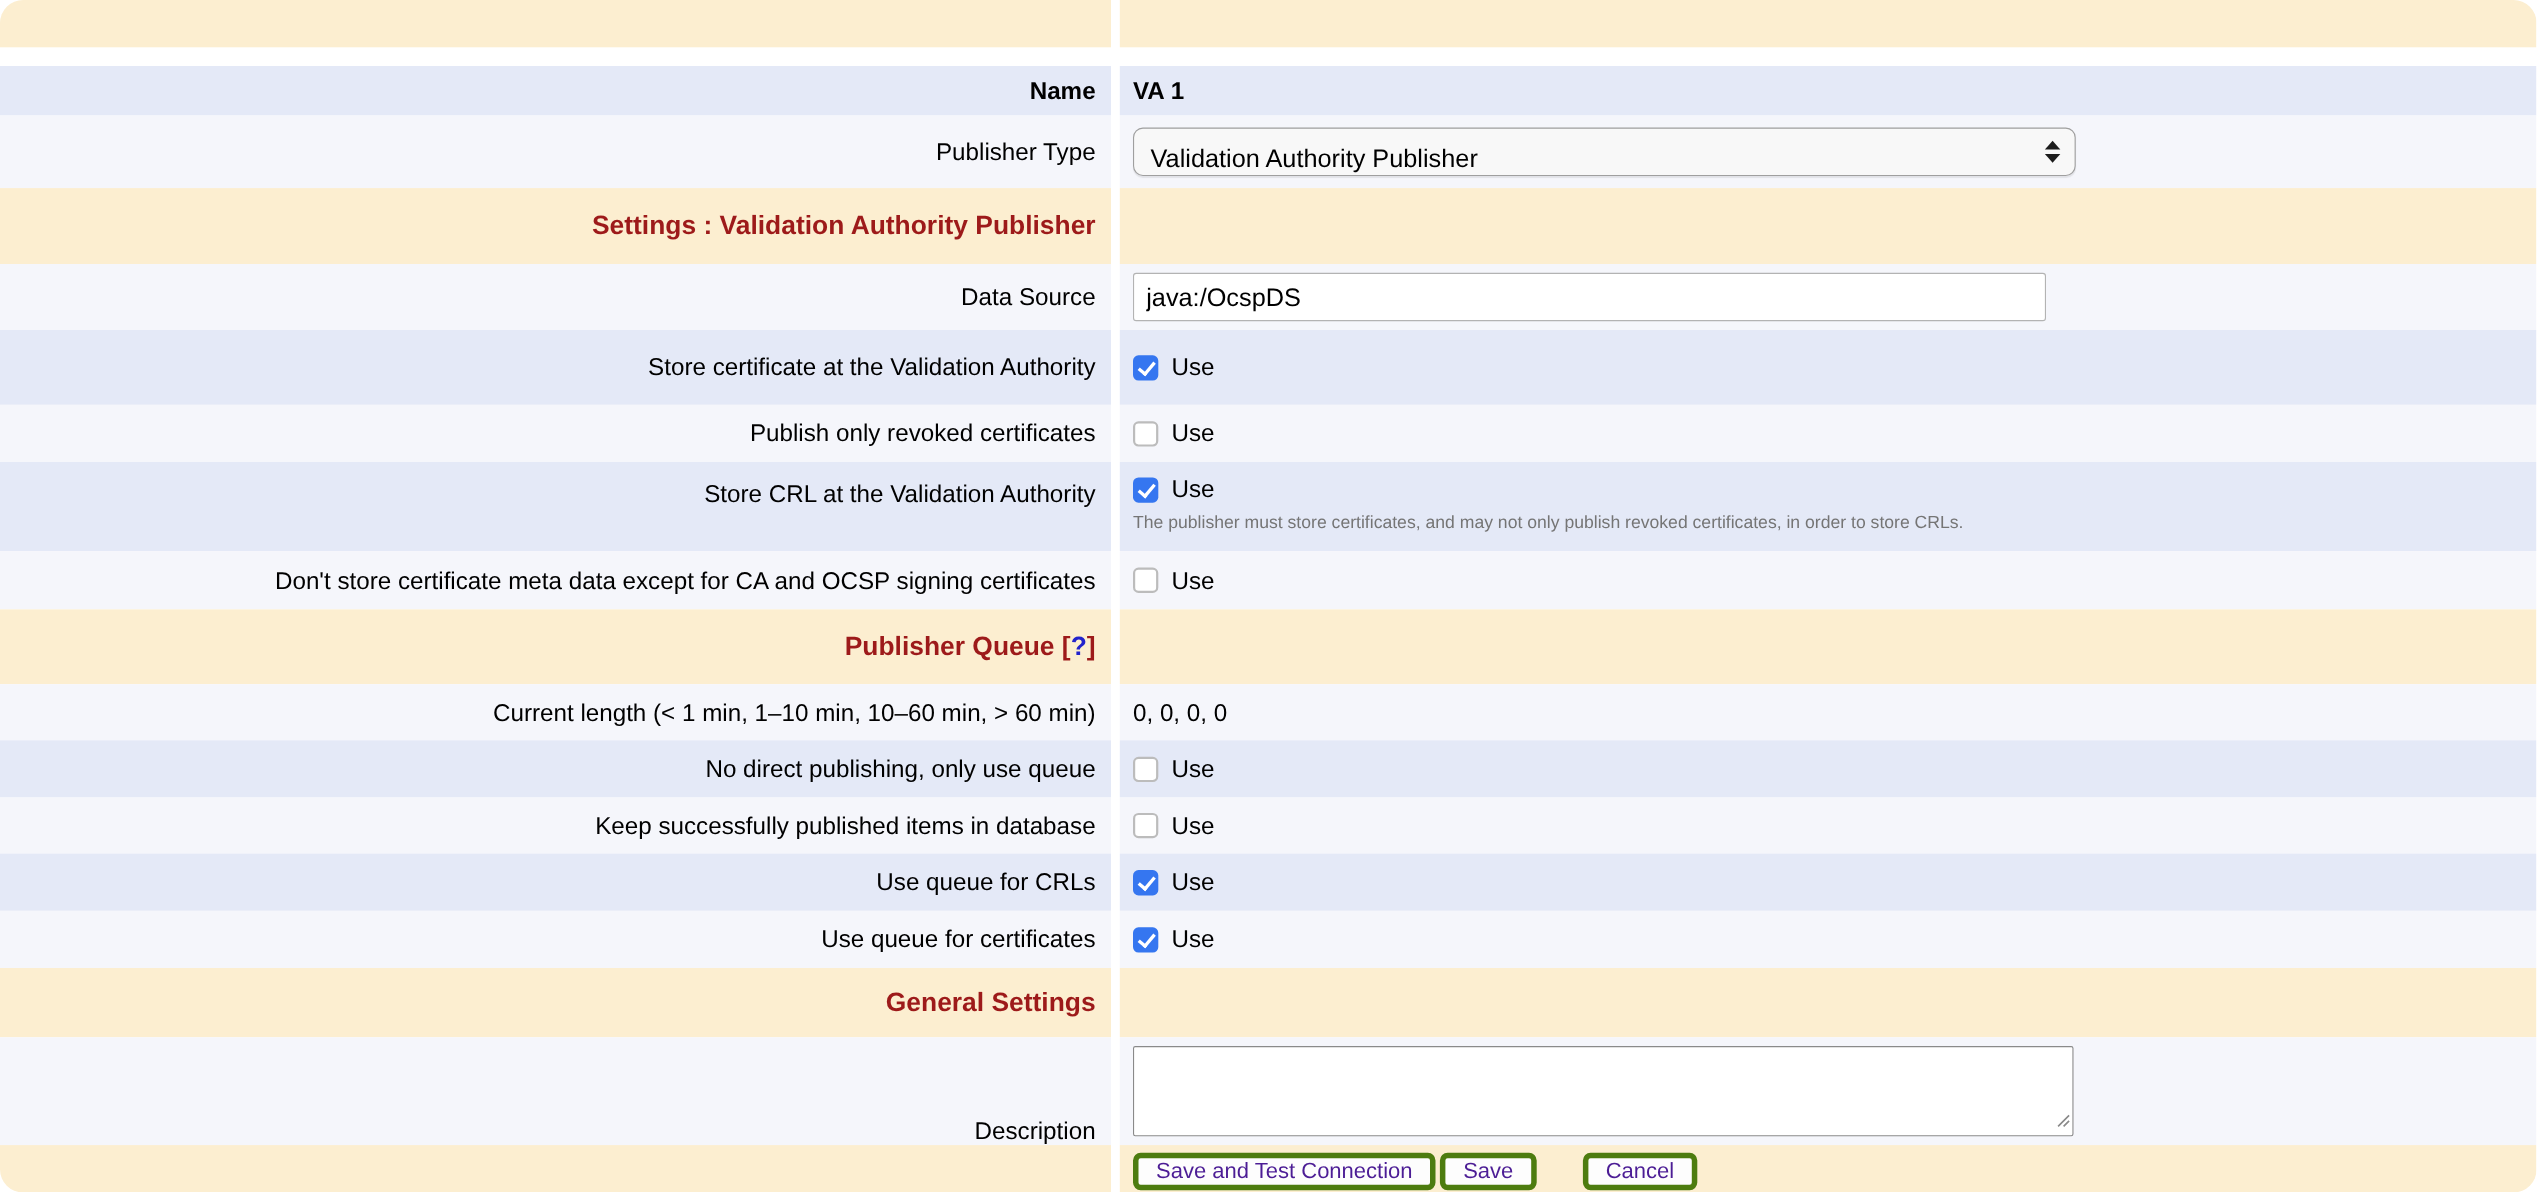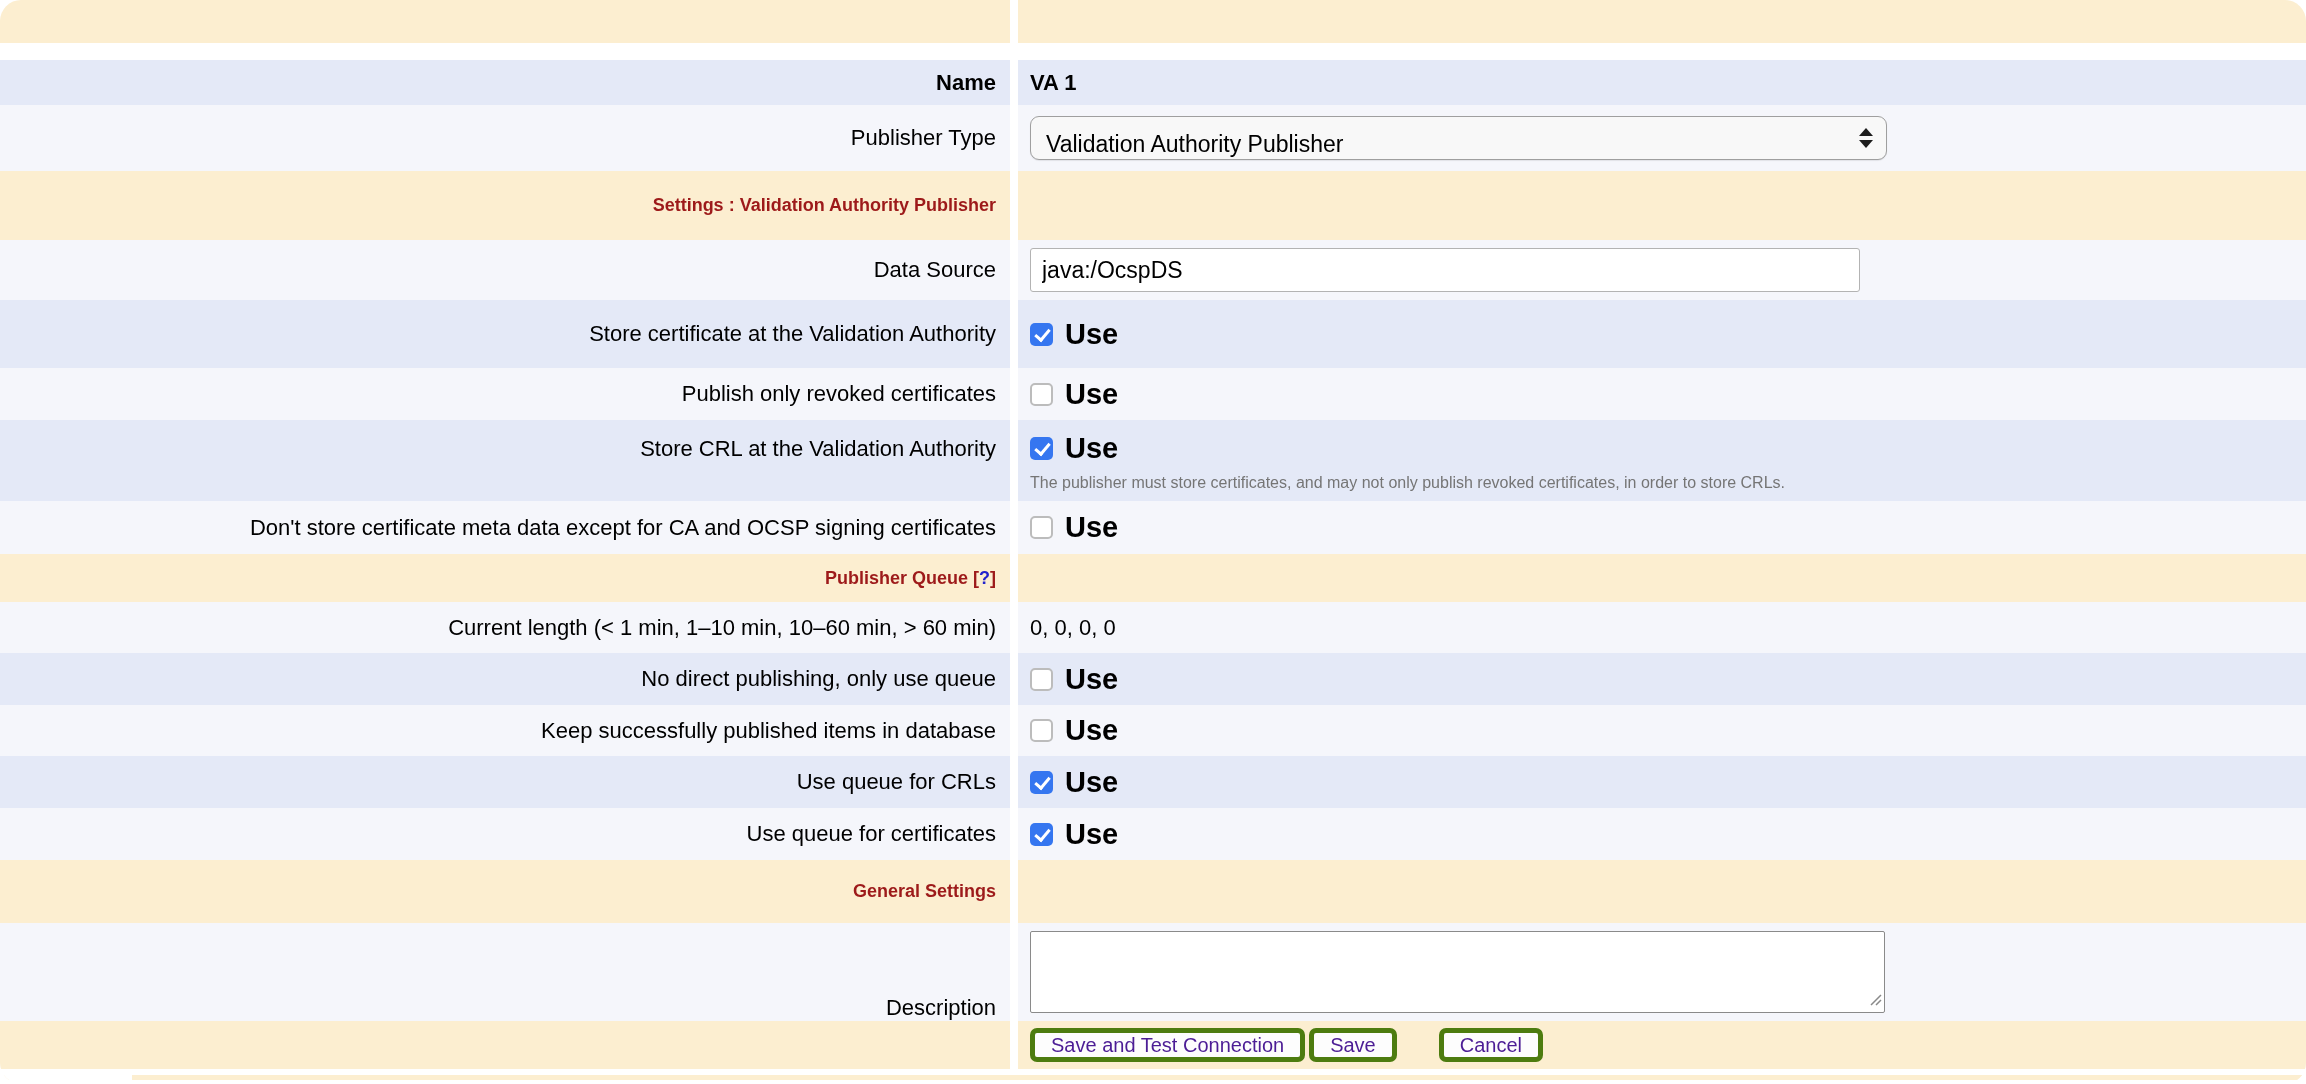--- a/index.html
+++ b/index.html
@@ -15,33 +15,33 @@
   .gap { width:8px; min-width:8px; background:#ffffff; }
   .rc { flex:1; box-sizing:border-box; padding-left:12px; display:flex; align-items:center; }
 
   .band .lc, .band .rc { background:#FCEED0; }
   .alt  .lc, .alt  .rc { background:#E4E9F7; }
   .light .lc, .light .rc { background:#F5F6FB; }
 
   .label { font-size:22px; color:#000; }
   .bold { font-weight:700; }
   .value { font-size:22px; }
-  .hdr { font-size:18px; font-weight:700; color:#9D1A1A; white-space:nowrap; }
+  .hdr { font-size:24px; font-weight:700; color:#9D1A1A; white-space:nowrap; }
   .qmark { color:#2222CC; text-decoration:none; cursor:pointer; }
 
   
   .choice { display:flex; align-items:center; }
   .checkbox { width:23px; height:23px; border-radius:5px; box-sizing:border-box; position:relative; cursor:pointer; flex:none; }
   .checkbox.unchecked { background:#fff; border:2px solid #bcbcbc; }
   .checkbox.checked { background:#3576F0; border:none; }
   .checkbox.checked::after {
     content:""; position:absolute; left:8px; top:3px; width:6px; height:12px;
     border:solid #fff; border-width:0 3px 3px 0; transform:rotate(40deg);
   }
-  .use-label { font-size:29px; margin-left:12px;font-weight:bold; }
+  .use-label { font-size:22px; margin-left:12px; }
 
   
   .select {
     width:857px; height:44px; background:#f8f8f8; border:1px solid #9f9f9f; border-radius:9px;
     display:flex; align-items:center; padding:12px 46px 0 15px; position:relative;
     font-size:23px; cursor:default; box-sizing:border-box; box-shadow:0 1px 1px rgba(0,0,0,0.08);
   }
   .select .arrows { position:absolute; right:13px; top:50%; transform:translateY(-50%); display:flex; flex-direction:column; gap:4px; }
   .tri-up { width:0; height:0; border-left:7px solid transparent; border-right:7px solid transparent; border-bottom:8px solid #1c1c1c; }
   .tri-down { width:0; height:0; border-left:7px solid transparent; border-right:7px solid transparent; border-top:8px solid #1c1c1c; }
@@ -180,21 +180,21 @@
       </div>
     <div class="gap"></div>
     <div class="rc">
       <span class="choice">
         <span class="checkbox unchecked"></span>
         <span class="use-label">Use</span>
       </span>
     </div>
   </div>
 
-  <div class="row band" style="height:48px">
+  <div class="row band" style="height:68px">
     <div class="lc">
       <span class="hdr">
         <span>Publisher Queue</span>&nbsp;<span>[</span><a class="qmark">?</a><span>]</span>
       </span>
     </div>
     <div class="gap"></div>
     <div class="rc"></div>
   </div>
 
   <div class="row light" style="height:51px">

